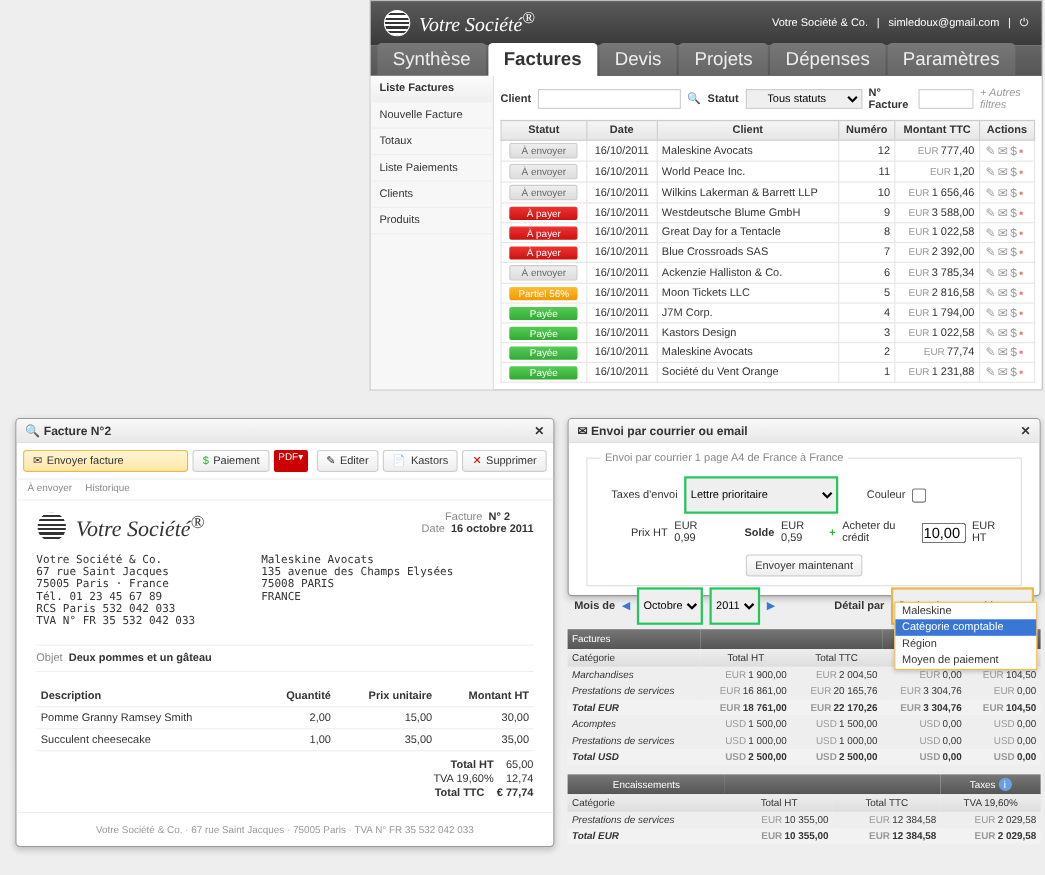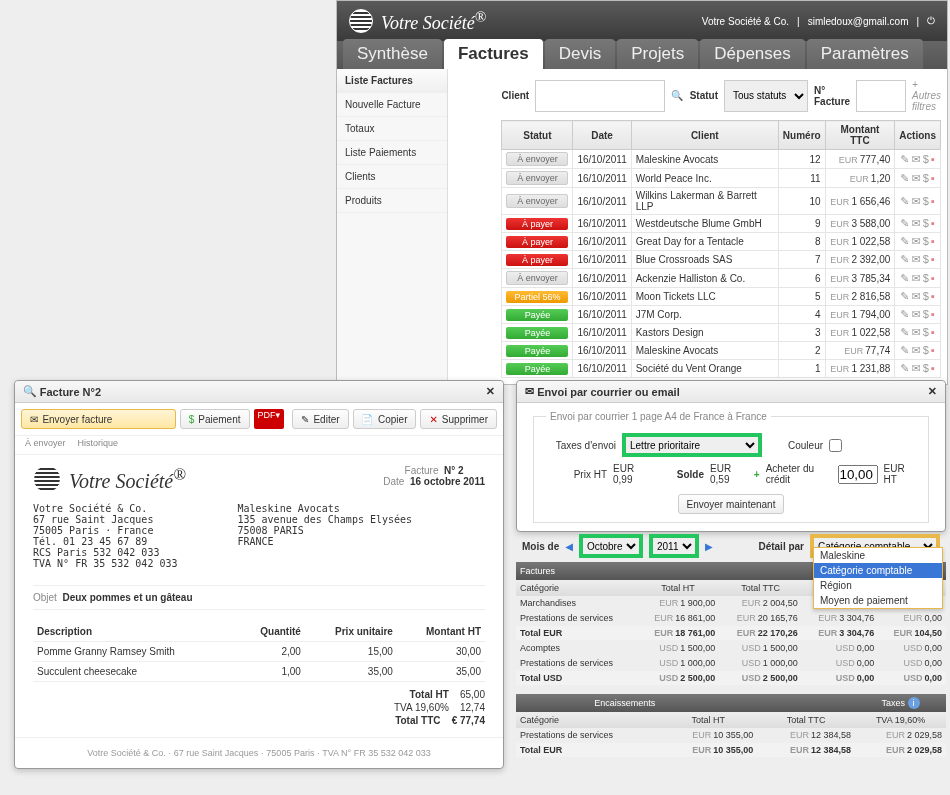--- a/index.html
+++ b/index.html
@@ -7,27 +7,27 @@
   
   .main { position: absolute; top: 0; left: 336px; width: 612px; background: #fff; border: 1px solid #bbb; }
   .topbar { background: linear-gradient(#5a5a5a,#3a3a3a); color:#fff; height: 40px; display:flex; align-items:center; padding: 0 12px; }
   .logo-circ { width:24px;height:24px;border-radius:50%;background:repeating-linear-gradient(#fff,#fff 2px,#333 2px,#333 4px);margin-right:8px; border:1px solid #fff;}
   .brand { font-family: Georgia, serif; font-style: italic; font-size: 18px; }
   .brand b { font-weight:normal; }
   .top-right { margin-left:auto; font-size:10px; display:flex; gap:8px; align-items:center;}
   .tabs { background:linear-gradient(#666,#555); display:flex; height:28px; align-items:flex-end; padding-left:6px;}
   .tab { padding:5px 14px; color:#eee; background:linear-gradient(#777,#666); border-radius:4px 4px 0 0; margin-right:2px; cursor:pointer; font-size:17px;}
   .tab.active { background:#fff; color:#333; font-weight:bold;}
-  .main-body { display:flex;gap:47px; }
+  .main-body { display:flex; }
   .sidemenu { width:112px; background:#f7f7f7; border-right:1px solid #ddd; }
   .sidemenu .mi { padding:6px 8px; border-bottom:1px solid #eee; font-size:10px; cursor:pointer;}
   .sidemenu .mi.active { font-weight:bold; background:linear-gradient(#fcfcfc,#efefef);}
   .content { flex:1; padding:6px; }
   .filterbar { display:flex; align-items:center; gap:6px; padding:4px 0 8px; font-size:10px;}
-  .filterbar input, .filterbar select { font-size:10px; border:1px solid #ccc; padding:2px 4px; height:32px;}
+  .filterbar input, .filterbar select { font-size:10px; border:1px solid #ccc; padding:2px 15px; height:18px;}
   .filterbar input.client { width:130px;}
   .tbl { width:100%; border-collapse:collapse; font-size:10px;}
   .tbl th { background:linear-gradient(#f5f5f5,#e5e5e5); border:1px solid #ccc; padding:3px 4px; font-weight:bold;}
   .tbl td { border:1px solid #e5e5e5; padding:2px 4px; height:17px;}
   .badge { display:inline-block; width:62px; text-align:center; border-radius:2px; font-size:9px; padding:1px 0; color:#fff;}
   .b-grey { background:linear-gradient(#eee,#ddd); color:#666; border:1px solid #ccc;}
   .b-red { background:linear-gradient(#e33,#c11);}
   .b-orange { background:linear-gradient(#fb3,#e90);}
   .b-green { background:linear-gradient(#5c5,#3a3);}
   .cur { color:#999; font-size:9px; margin-right:2px;}
@@ -68,27 +68,27 @@
   .send-row label { width:70px; text-align:right;}
   .plus { color:#3a3; font-weight:bold;}
   .centered { text-align:center; padding-top:6px;}
   
   .report { position:absolute; top:530px; left:516px; width:430px;}
   .report-head { display:flex; align-items:center; gap:6px; font-size:10px; padding:4px 6px;}
   .report-tbl { width:100%; border-collapse:collapse; font-size:9px;}
   .report-tbl th { background:linear-gradient(#777,#555); color:#fff; padding:3px 4px; font-weight:normal;}
   .report-tbl th.sub { background:linear-gradient(#eee,#ddd); color:#333;}
   .report-tbl td { border-bottom:1px solid #eee; padding:2px 4px; text-align:right;}
-  .report-tbl td.cat { text-align:left;}
+  .report-tbl td.cat { text-align:left;font-style:italic;}
   .report-tbl tr.tot td { background:#f2f2f2; font-weight:bold;}
   .dropdown { position:absolute; top:547px; left:813px; width:130px; border:1px solid #e9b84a; background:#fff; font-size:10px; z-index:50; box-shadow:0 2px 4px rgba(0,0,0,0.2);}
   .dropdown div { padding:2px 6px; cursor:pointer;}
   .dropdown div.sel { background:#3a76d6; color:#fff;}
   .arrow { cursor:pointer; color:#3a76d6;}
-  select { border:4px solid #22c55e; font-size:10px; height:24px;}
+  select { border:2px solid #22c55e; font-size:10px; height:34px;}
   .info-icon { display:inline-block; width:12px;height:12px; border-radius:50%; background:#6aa0e0; color:#fff; text-align:center; font-size:9px; line-height:12px;}
 </style>
 </head>
 <body>
 
 <div class="main">
   <div class="topbar">
     <div class="logo-circ"></div>
     <div class="brand"><span>Votre </span><b>Société</b><sup>®</sup></div>
     <div class="top-right">
@@ -243,21 +243,21 @@
   <div class="titlebar"><span>🔍</span>&nbsp;<span>Facture N°2</span><span class="x">✕</span></div>
   <div class="inv-toolbar">
     <span class="btn send">✉ <span>Envoyer facture</span></span>
     <span class="btn">
         <span style="color:#3a3">$</span> 
         <span>Paiement</span>
       </span>
     <span class="pdf-badge"><span>PDF</span>▾</span>
     <span style="flex:1"></span>
     <span class="btn">✎ <span>Editer</span></span>
-    <span class="btn">📄 <span>Copier</span></span>
+    <span class="btn">📄 <span>Kastors</span></span>
     <span class="btn">
         <span style="color:#c00">✕</span> 
         <span>Supprimer</span>
       </span>
   </div>
   <div class="subtoolbar">
     <span>À envoyer</span>
     <span>Historique</span>
   </div>
   <div class="inv-body">
@@ -410,21 +410,21 @@
           <td><span class="cur">USD</span>2 500,00</td>
           <td><span class="cur">USD</span>0,00</td>
           <td><span class="cur">USD</span>0,00</td>
         </tr>
       </tbody>
     </table>
   <div style="height:8px"></div>
   <table class="report-tbl" id="rep-enc">
       <tbody>
         <tr>
-          <th style="text-align:right">Encaissements</th>
+          <th style="text-align:center">Encaissements</th>
           <th colspan="2"></th>
           <th colspan="1">Taxes <span class="info-icon">i</span></th>
         </tr>
         <tr>
           <th class="sub" style="text-align:left">Catégorie</th>
           <th class="sub">Total HT</th>
           <th class="sub">Total TTC</th>
           <th class="sub">TVA 19,60%</th>
         </tr>
         <tr class="">

